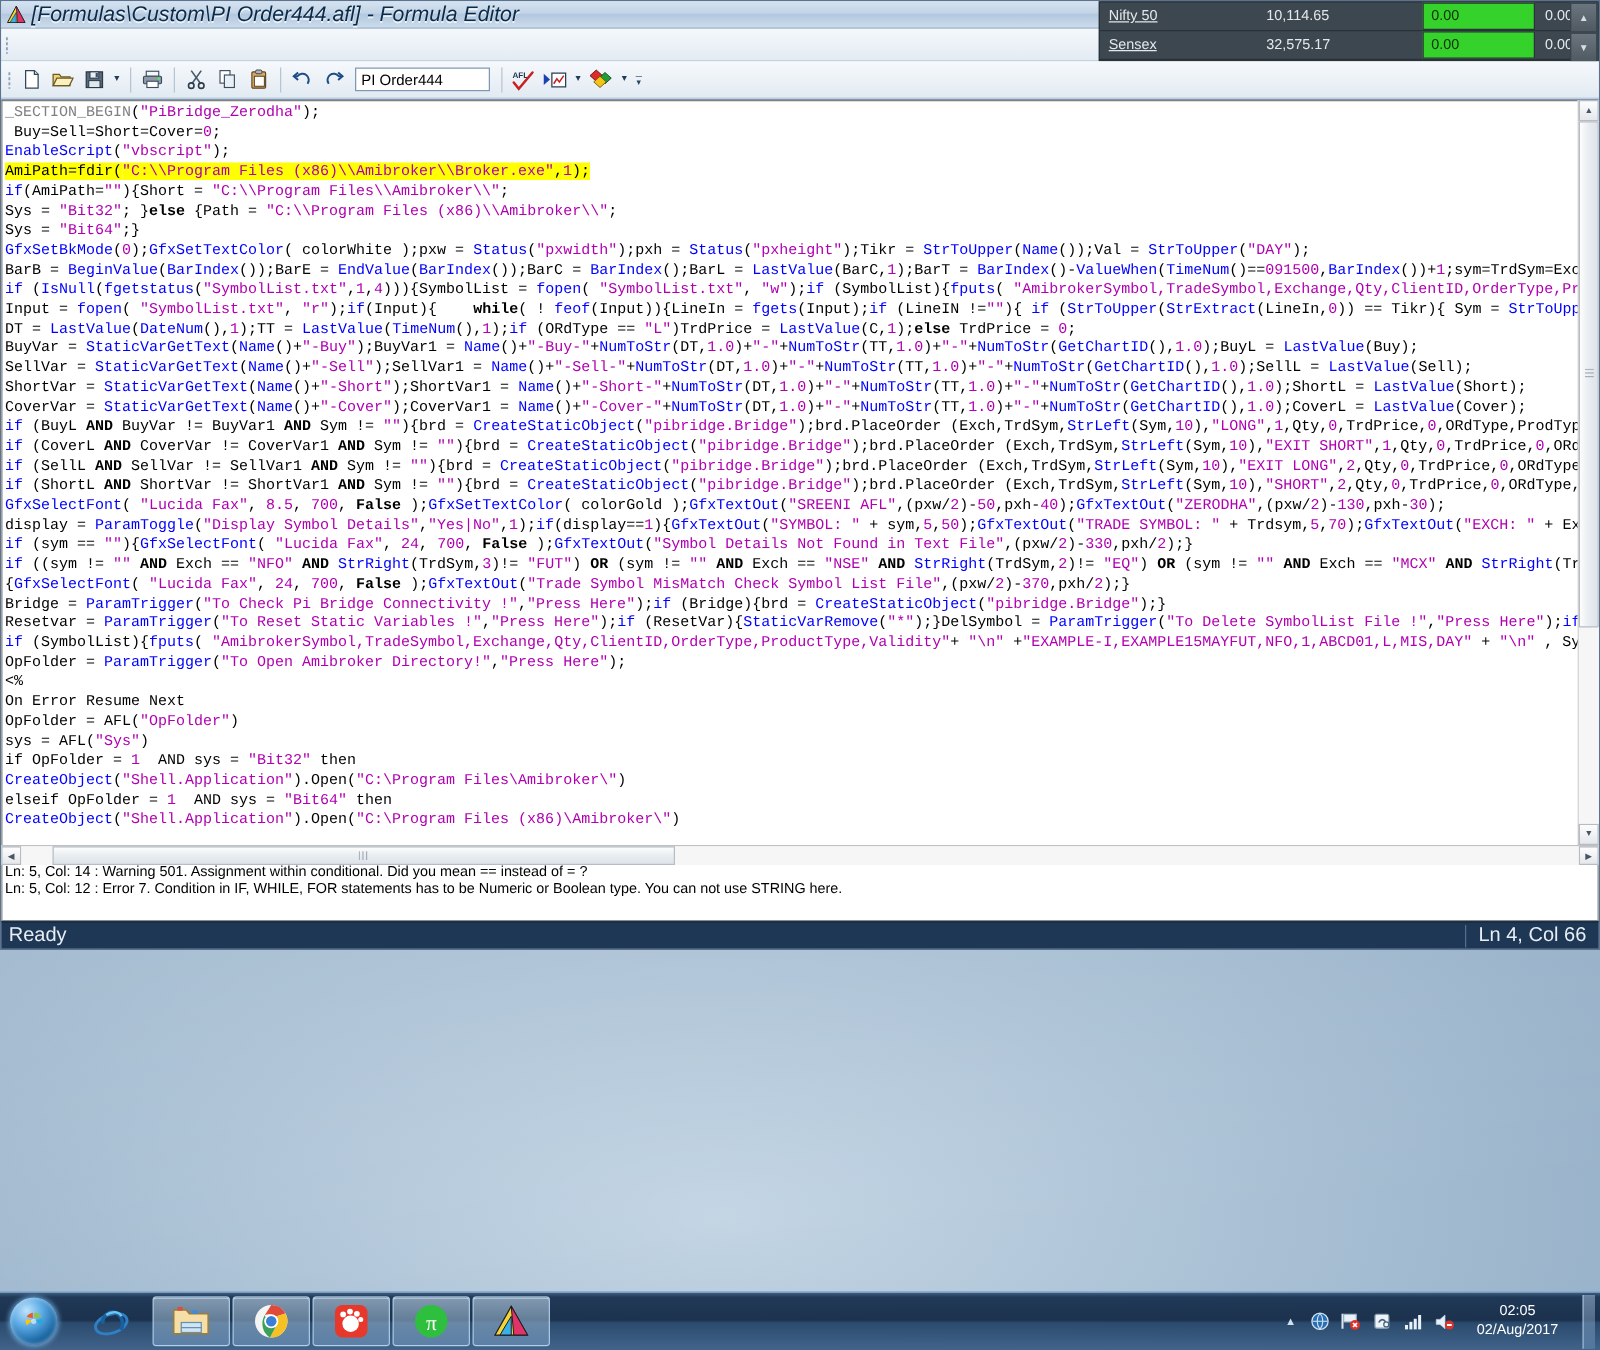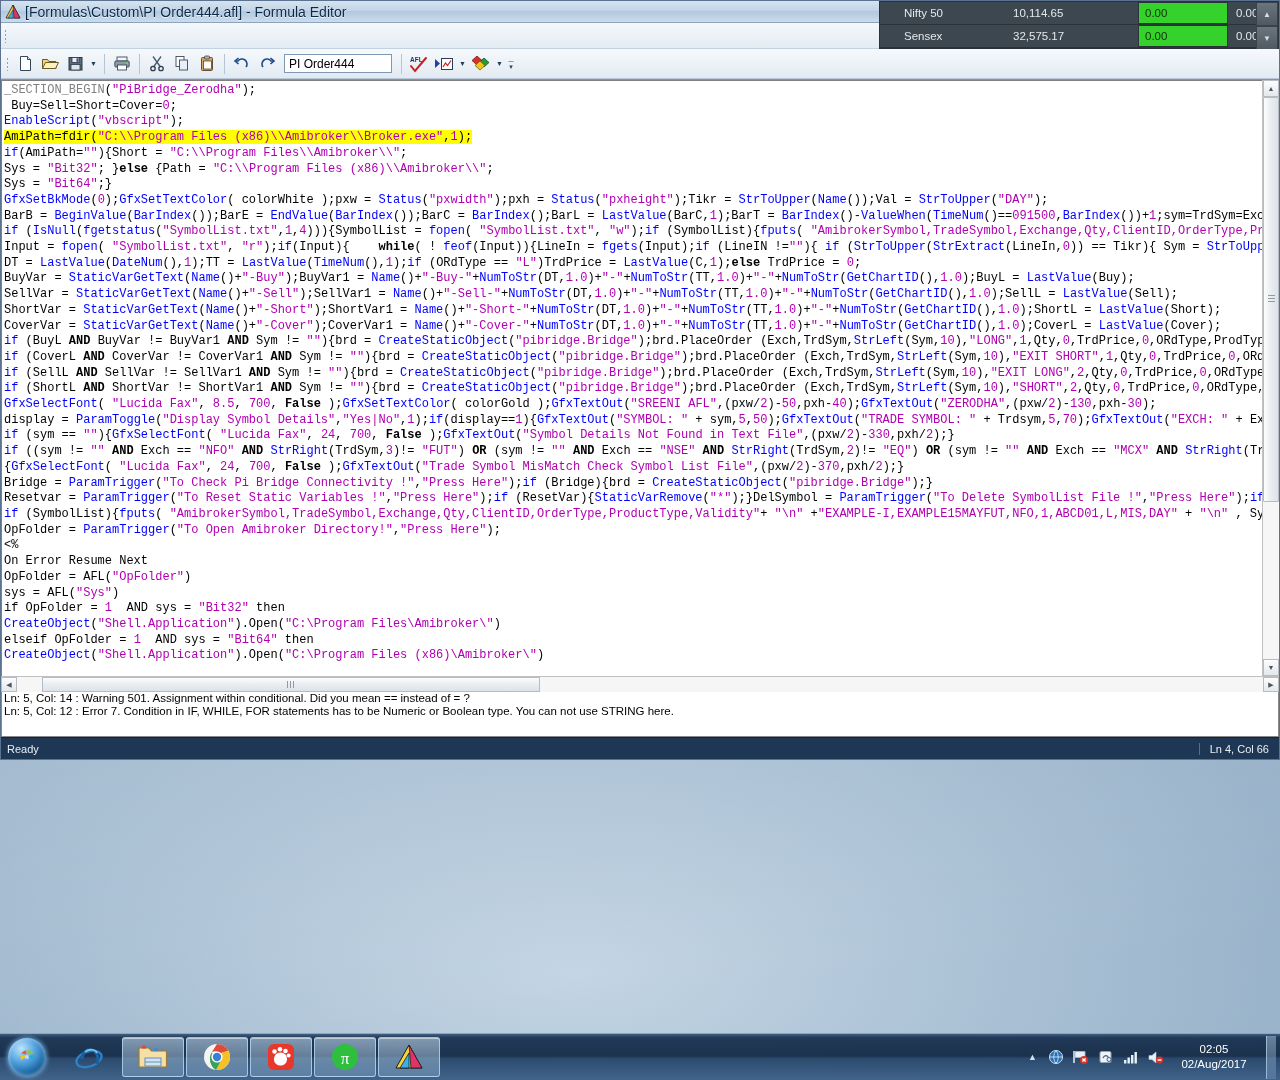--- a/index.html
+++ b/index.html
@@ -38,22 +38,23 @@
   
   .titlebar{
     height:22px; flex:0 0 22px;
     background:linear-gradient(180deg,#d6e3f0 0%, #c2d4e7 45%, #b3c8df 50%, #cbdceb 100%);
     border-bottom:1px solid #8aa4bf;
     display:flex; align-items:center; position:relative;
     padding-left:4px;
   }
   .titlebar .app-icon{ width:16px;height:16px;margin-right:4px; flex:0 0 16px;}
   .titlebar .title-text{
-    font-size:14px; color:#0a2a47; white-space:nowrap;
+    font-size:17px; color:#0a2a47; white-space:nowrap;
     text-shadow:0 1px 0 rgba(255,255,255,.7);
+    font-style:italic;
   }
   .winbtns{ position:absolute; right:2px; top:1px; display:flex; gap:1px;}
   .winbtn{
     width:27px;height:19px;
     border:1px solid #7e98b5; border-radius:2px;
     background:linear-gradient(180deg,#f2f7fb 0%, #dfe9f2 48%, #cddbe8 52%, #e9f1f7 100%);
     display:flex;align-items:center;justify-content:center;
     font-size:10px;color:#1b3c5c;
   }
   .winbtn.close{
@@ -83,21 +84,21 @@
     position:absolute; right:0; top:-22px; width:400px; height:48px;
     background:#3d4750; display:flex; flex-direction:column;
     border:1px solid #2b333a;
     font-family:"Liberation Sans", sans-serif;
   }
   .ticker-row{
     flex:1 1 0; display:flex; align-items:stretch; color:#e4e8ea; font-size:11.5px;
     border-bottom:1px solid #2b333a;
   }
   .ticker-row:last-child{border-bottom:none;}
-  .tk-name{ width:105px; display:flex;align-items:center;padding-left:24px;}
+  .tk-name{ width:105px; display:flex;align-items:center;padding-left:7px;text-decoration:underline;}
   .tk-price{ width:125px; display:flex;align-items:center;margin-left:28px;}
   .tk-chg{
     width:90px; display:flex;align-items:center;padding-left:6px;
     background:#35d22b; color:#10300c; border:1px solid #2b333a;
   }
   .tk-pct{ flex:1; display:flex;align-items:center;padding-left:8px;}
   .tk-arrows{ width:22px; background:#4d5862; display:flex;flex-direction:column;}
   .tk-arrow{flex:1;display:flex;align-items:center;justify-content:center;
     color:#d7dde2;font-size:8px;
     background:linear-gradient(180deg,#6a757f,#4e5961);
@@ -191,21 +192,21 @@
   }
   .err-row{
     font-size:11.5px; line-height:13px; padding:0 2px;
     color:#000; white-space:nowrap; font-family:"Liberation Sans", sans-serif;
   }
   .err-row.selected{ background:#0a6cd4; color:#fff; }
 
   
   .statusbar{
     height:22px; flex:0 0 22px; background:#1e3755; color:#e9eef4;
-    display:flex; align-items:center; font-size:11px;
+    display:flex; align-items:center; font-size:16px;
     border-top:1px solid #0e243c;
   }
   .sb-left{ padding-left:6px; flex:1;}
   .sb-right{ padding:0 10px 0 10px; border-left:1px solid #51708f;}
 
   
   #taskbar{
     position:absolute; left:0; bottom:0; width:1280px; height:47px;
     background:linear-gradient(180deg, rgba(60,90,125,.95) 0%, rgba(27,52,82,.96) 8%, rgba(22,44,72,.96) 48%, rgba(38,70,105,.96) 53%, rgba(60,95,135,.95) 100%);
     border-top:1px solid #7fa8d0;

